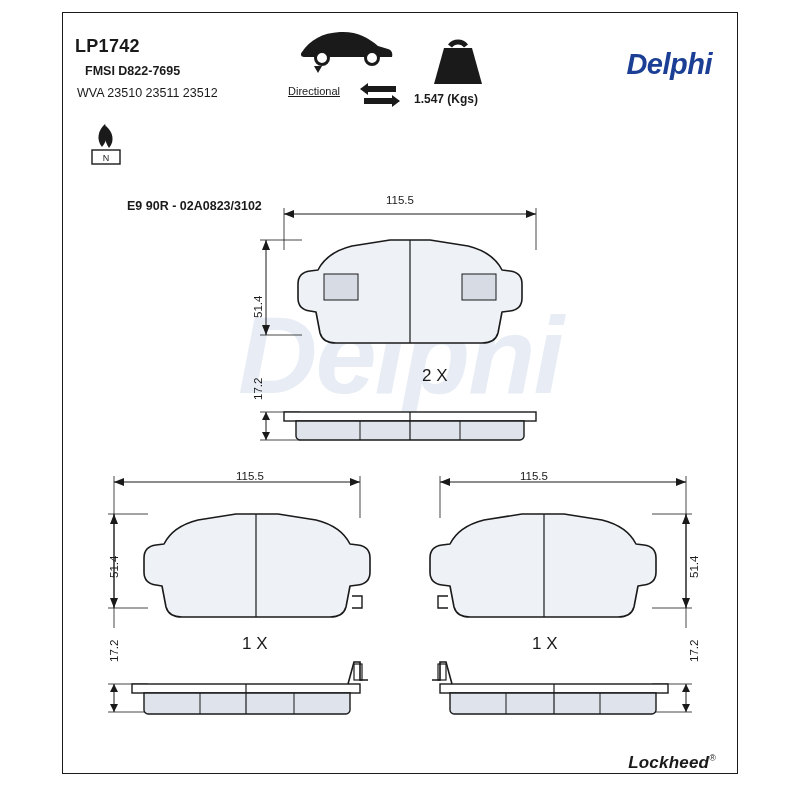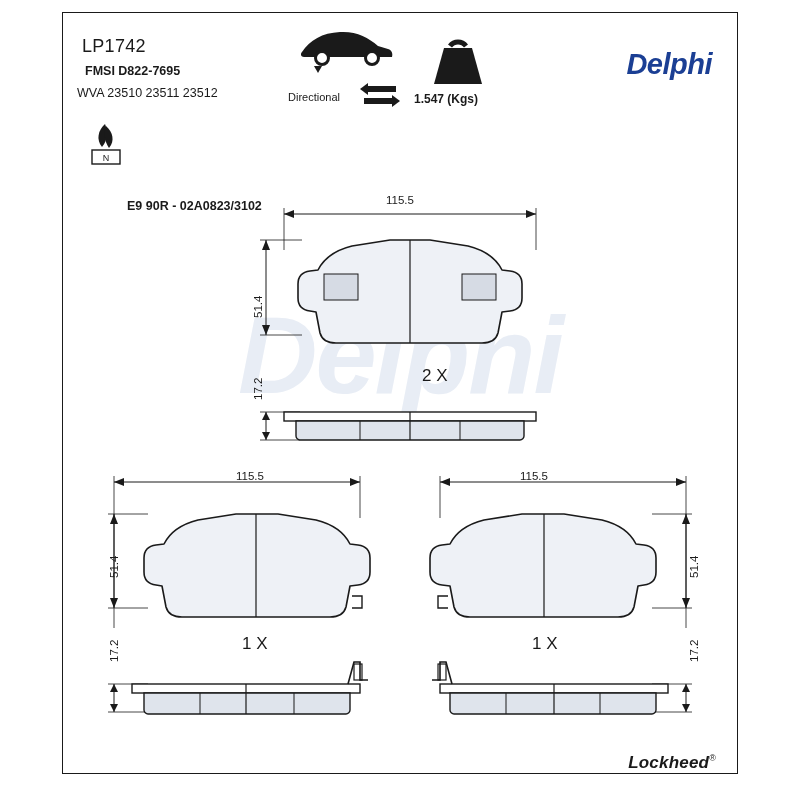--- a/index.html
+++ b/index.html
@@ -30,39 +30,39 @@
     letter-spacing:-2px;
     text-align:center;
     line-height:200px;
     user-select:none;
     z-index:0;
   }
   .layer{position:absolute;z-index:2;}
 
   
   .code{
-    position:absolute; left:82px; top:36px;
-    font-size:18px; font-weight:normal; letter-spacing:.3px;
+    position:absolute; left:75px; top:36px;
+    font-size:18px; font-weight:bold; letter-spacing:.3px;
   }
   .fmsi{
     position:absolute; left:85px; top:64px;
     font-size:12.5px; font-weight:bold;
   }
   .wva{
     position:absolute; left:77px; top:86px;
     font-size:12.5px; font-weight:normal;
   }
   .brand{
     position:absolute; right:88px; top:48px;
     font-size:29px; font-weight:bold; font-style:italic;
     color:#1b3f94; letter-spacing:-.5px;
   }
   .directional-label{
-    position:absolute; left:288px; top:91px;
-    font-size:11px; color:#1a1a1a;
+    position:absolute; left:288px; top:85px;
+    font-size:11px; color:#1a1a1a;text-decoration:underline;
   }
   .weight-label{
     position:absolute; left:414px; top:92px;
     font-size:12px; font-weight:bold;
   }
   .ece{
     position:absolute; left:127px; top:151px;
     font-size:12.5px; font-weight:bold;margin-top:48px;
   }
   .lockheed{

